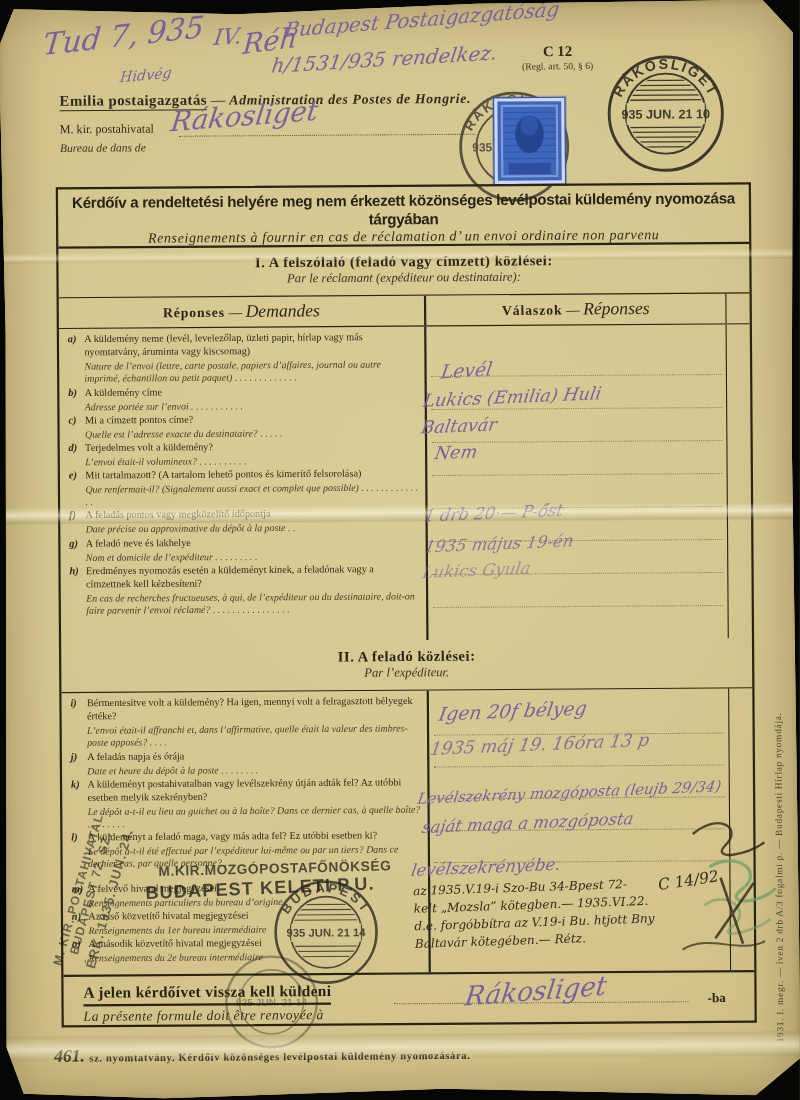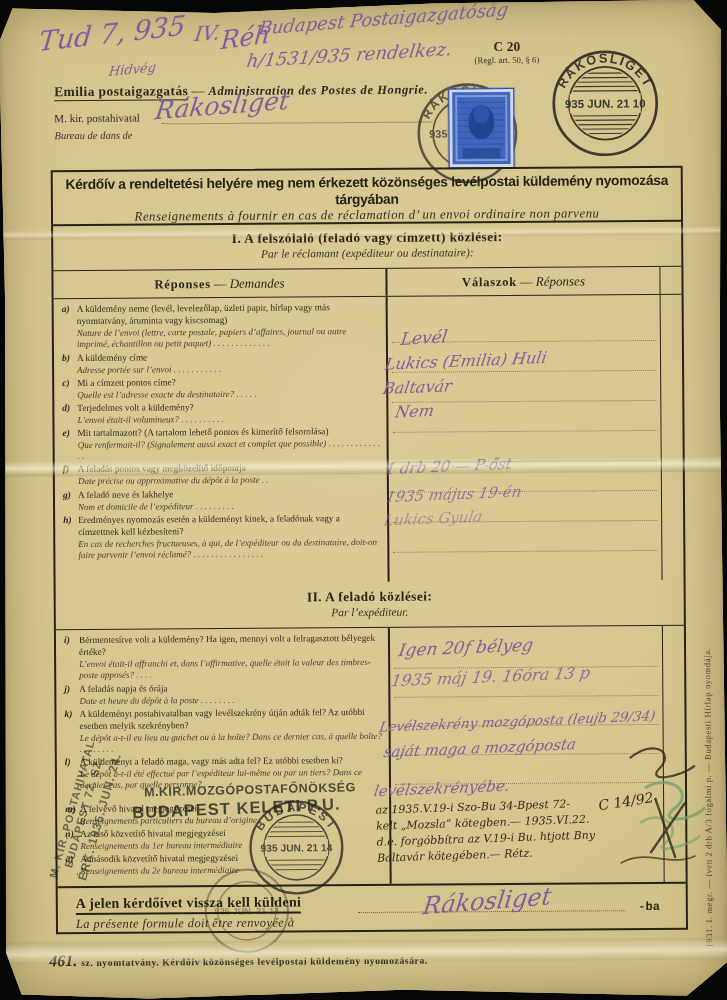--- a/index.html
+++ b/index.html
@@ -43,40 +43,40 @@
   .sechead{box-sizing:border-box;text-align:center;}
   .s1head{height:44px;padding-top:6px;}
   .sec-hu{font-weight:bold;font-size:13.2px;color:#29241686;letter-spacing:.5px;color:#292416;}
   .sec-fr{font-style:italic;font-size:11.5px;color:#3a3322;margin-top:1px;}
   .thead{height:30px;display:flex;border-top:1.5px solid #272317;border-bottom:1.5px solid #272317;box-sizing:border-box;}
   .thead .qc{width:334px;border-right:2px solid #272317;box-sizing:border-box;display:flex;align-items:center;justify-content:center;}
   .thead .ac{flex:1;display:flex;align-items:center;justify-content:center;}
   .thead .mc{width:22px;border-left:1.5px solid #272317;box-sizing:border-box;}
   .colh{font-size:12.5px;color:#2b2617;}
   .colh b{letter-spacing:.8px;}
-  .colh i{font-size:13px;}
+  .colh i{font-size:16px;}
   .tbody{display:flex;box-sizing:border-box;}
   .tbody .qcell{width:334px;border-right:2px solid #272317;box-sizing:border-box;padding:5px 6px 0 8px;}
   .tbody .acell{flex:1;position:relative;overflow:hidden;}
   .tbody .mcell{width:22px;border-left:1.5px solid #272317;box-sizing:border-box;}
   .s1body{height:287px;}
   .s2head{height:47px;border-bottom:1.5px solid #272317;padding-top:7px;box-sizing:border-box;}
   .s2body{height:170px;}
   .s3body{height:90px;border-bottom:2px solid #272317;}
   .q{display:flex;margin-bottom:2px;}
   .q-letter{font-style:italic;font-weight:bold;font-size:9.5px;width:15px;flex:none;color:#2e2919;}
   .q-text{flex:1;}
   .q-hu{font-size:9.3px;line-height:1.28;color:#2e2919;}
   .q-fr{font-size:9px;line-height:1.25;font-style:italic;color:#453d28;}
   .ansline{height:29px;border-bottom:1px dotted rgba(85,72,40,.55);margin:0 4px;}
   .ansline2{height:28px;border-bottom:1px dotted rgba(85,72,40,.55);margin:0 4px;}
   .retrow{flex:1;position:relative;padding:6px 0 0 18px;box-sizing:border-box;}
   .ret-hu{font-weight:bold;font-size:14px;color:#262214;border-bottom:2px solid #262214;display:inline-block;padding-bottom:1px;letter-spacing:.3px;}
   .ret-fr{font-style:italic;font-size:12.5px;color:#332d1d;margin-top:2px;letter-spacing:.4px;}
-  .ret-ba{position:absolute;right:26px;top:16px;font-weight:bold;font-size:12px;color:#2b2617;font-family:Liberation Mono, monospace;}
+  .ret-ba{position:absolute;right:26px;top:16px;font-weight:bold;font-size:12px;color:#2b2617;}
   .ret-dots{position:absolute;left:300px;right:60px;top:26px;border-bottom:1.5px dotted rgba(70,60,35,.7);}
 
   .footer{position:absolute;left:46px;top:950px;color:#2f2a1b;white-space:nowrap;}
   .footer .num{font-weight:bold;font-style:italic;font-size:16px;margin-right:4px;}
   .footer .txt{font-weight:bold;font-size:9.6px;letter-spacing:.6px;}
 
   .margin-note{position:absolute;left:701px;top:950px;width:660px;transform:rotate(-90deg);transform-origin:0 0;
     font-size:8.6px;color:#4a4232;letter-spacing:.6px;white-space:nowrap;}
 
   
@@ -99,21 +99,21 @@
 <div class="paper">
 
   <div class="abs hand" style="left:42px;top:16px;font-size:27px;transform:rotate(-6deg);"><span class="skw">Tud 7, 935</span></div>
   <div class="abs hand" style="left:198px;top:20px;font-size:20px;transform:rotate(-3deg);"><span class="skw">IV.</span></div>
   <div class="abs hand" style="left:224px;top:22px;font-size:25px;transform:rotate(-7deg);"><span class="skw">Réh</span></div>
   <div class="abs hand" style="left:262px;top:8px;font-size:18px;transform:rotate(-4deg);"><span class="skw">Budapest Postaigazgatóság</span></div>
   <div class="abs hand" style="left:250px;top:44px;font-size:18px;transform:rotate(-3deg);"><span class="skw">h/1531/935 rendelkez.</span></div>
   <div class="abs hand" style="left:112px;top:60px;font-size:13px;transform:rotate(-5deg);"><span class="skw">Hidvég</span></div>
 
   <div class="abs" style="left:440px;top:40px;width:140px;">
-    <div class="formno">C 20</div>
+    <div class="formno">C 12</div>
     <div class="formreg">(Regl. art. 50, § 6)</div>
   </div>
 
   <div class="abs adminline print" style="left:57px;top:82px;">
     <span class="hu">Emilia postaigazgatás</span>
     <span>—</span>
     <span class="fr">Administration des Postes de Hongrie.</span>
   </div>
 
   <div class="abs officelbl" style="left:57px;top:110px;">M. kir. postahivatal</div>

